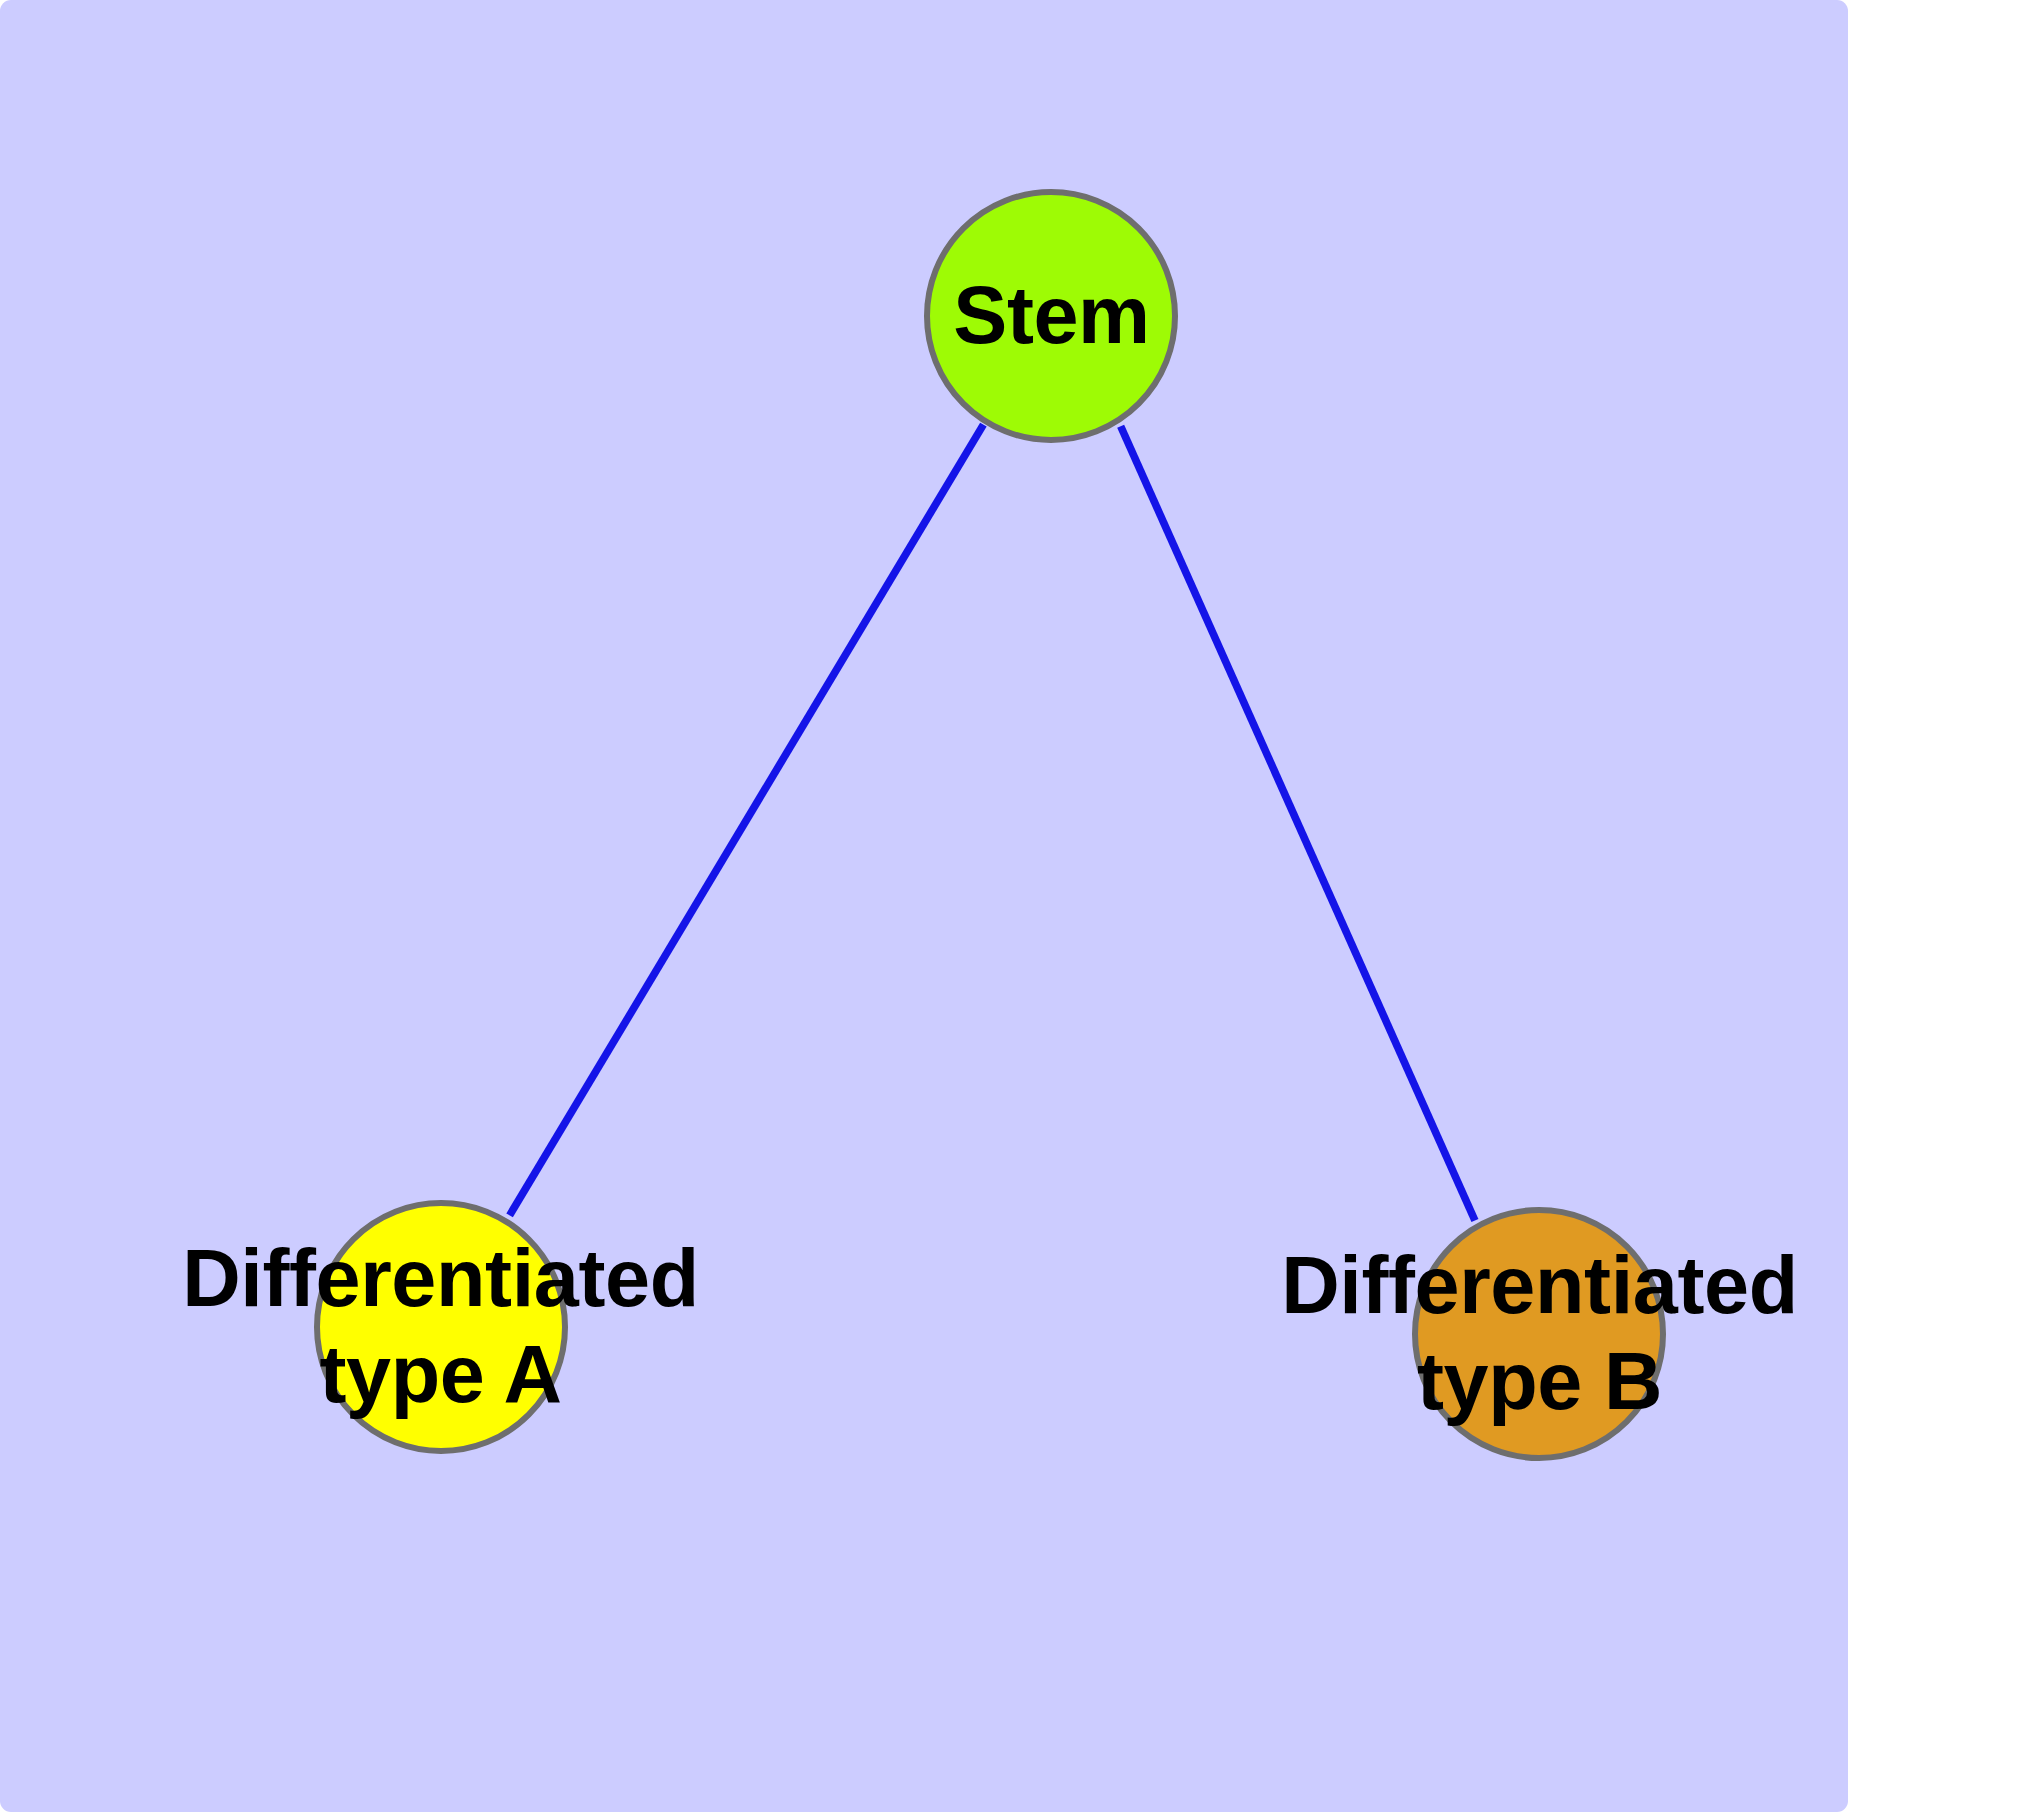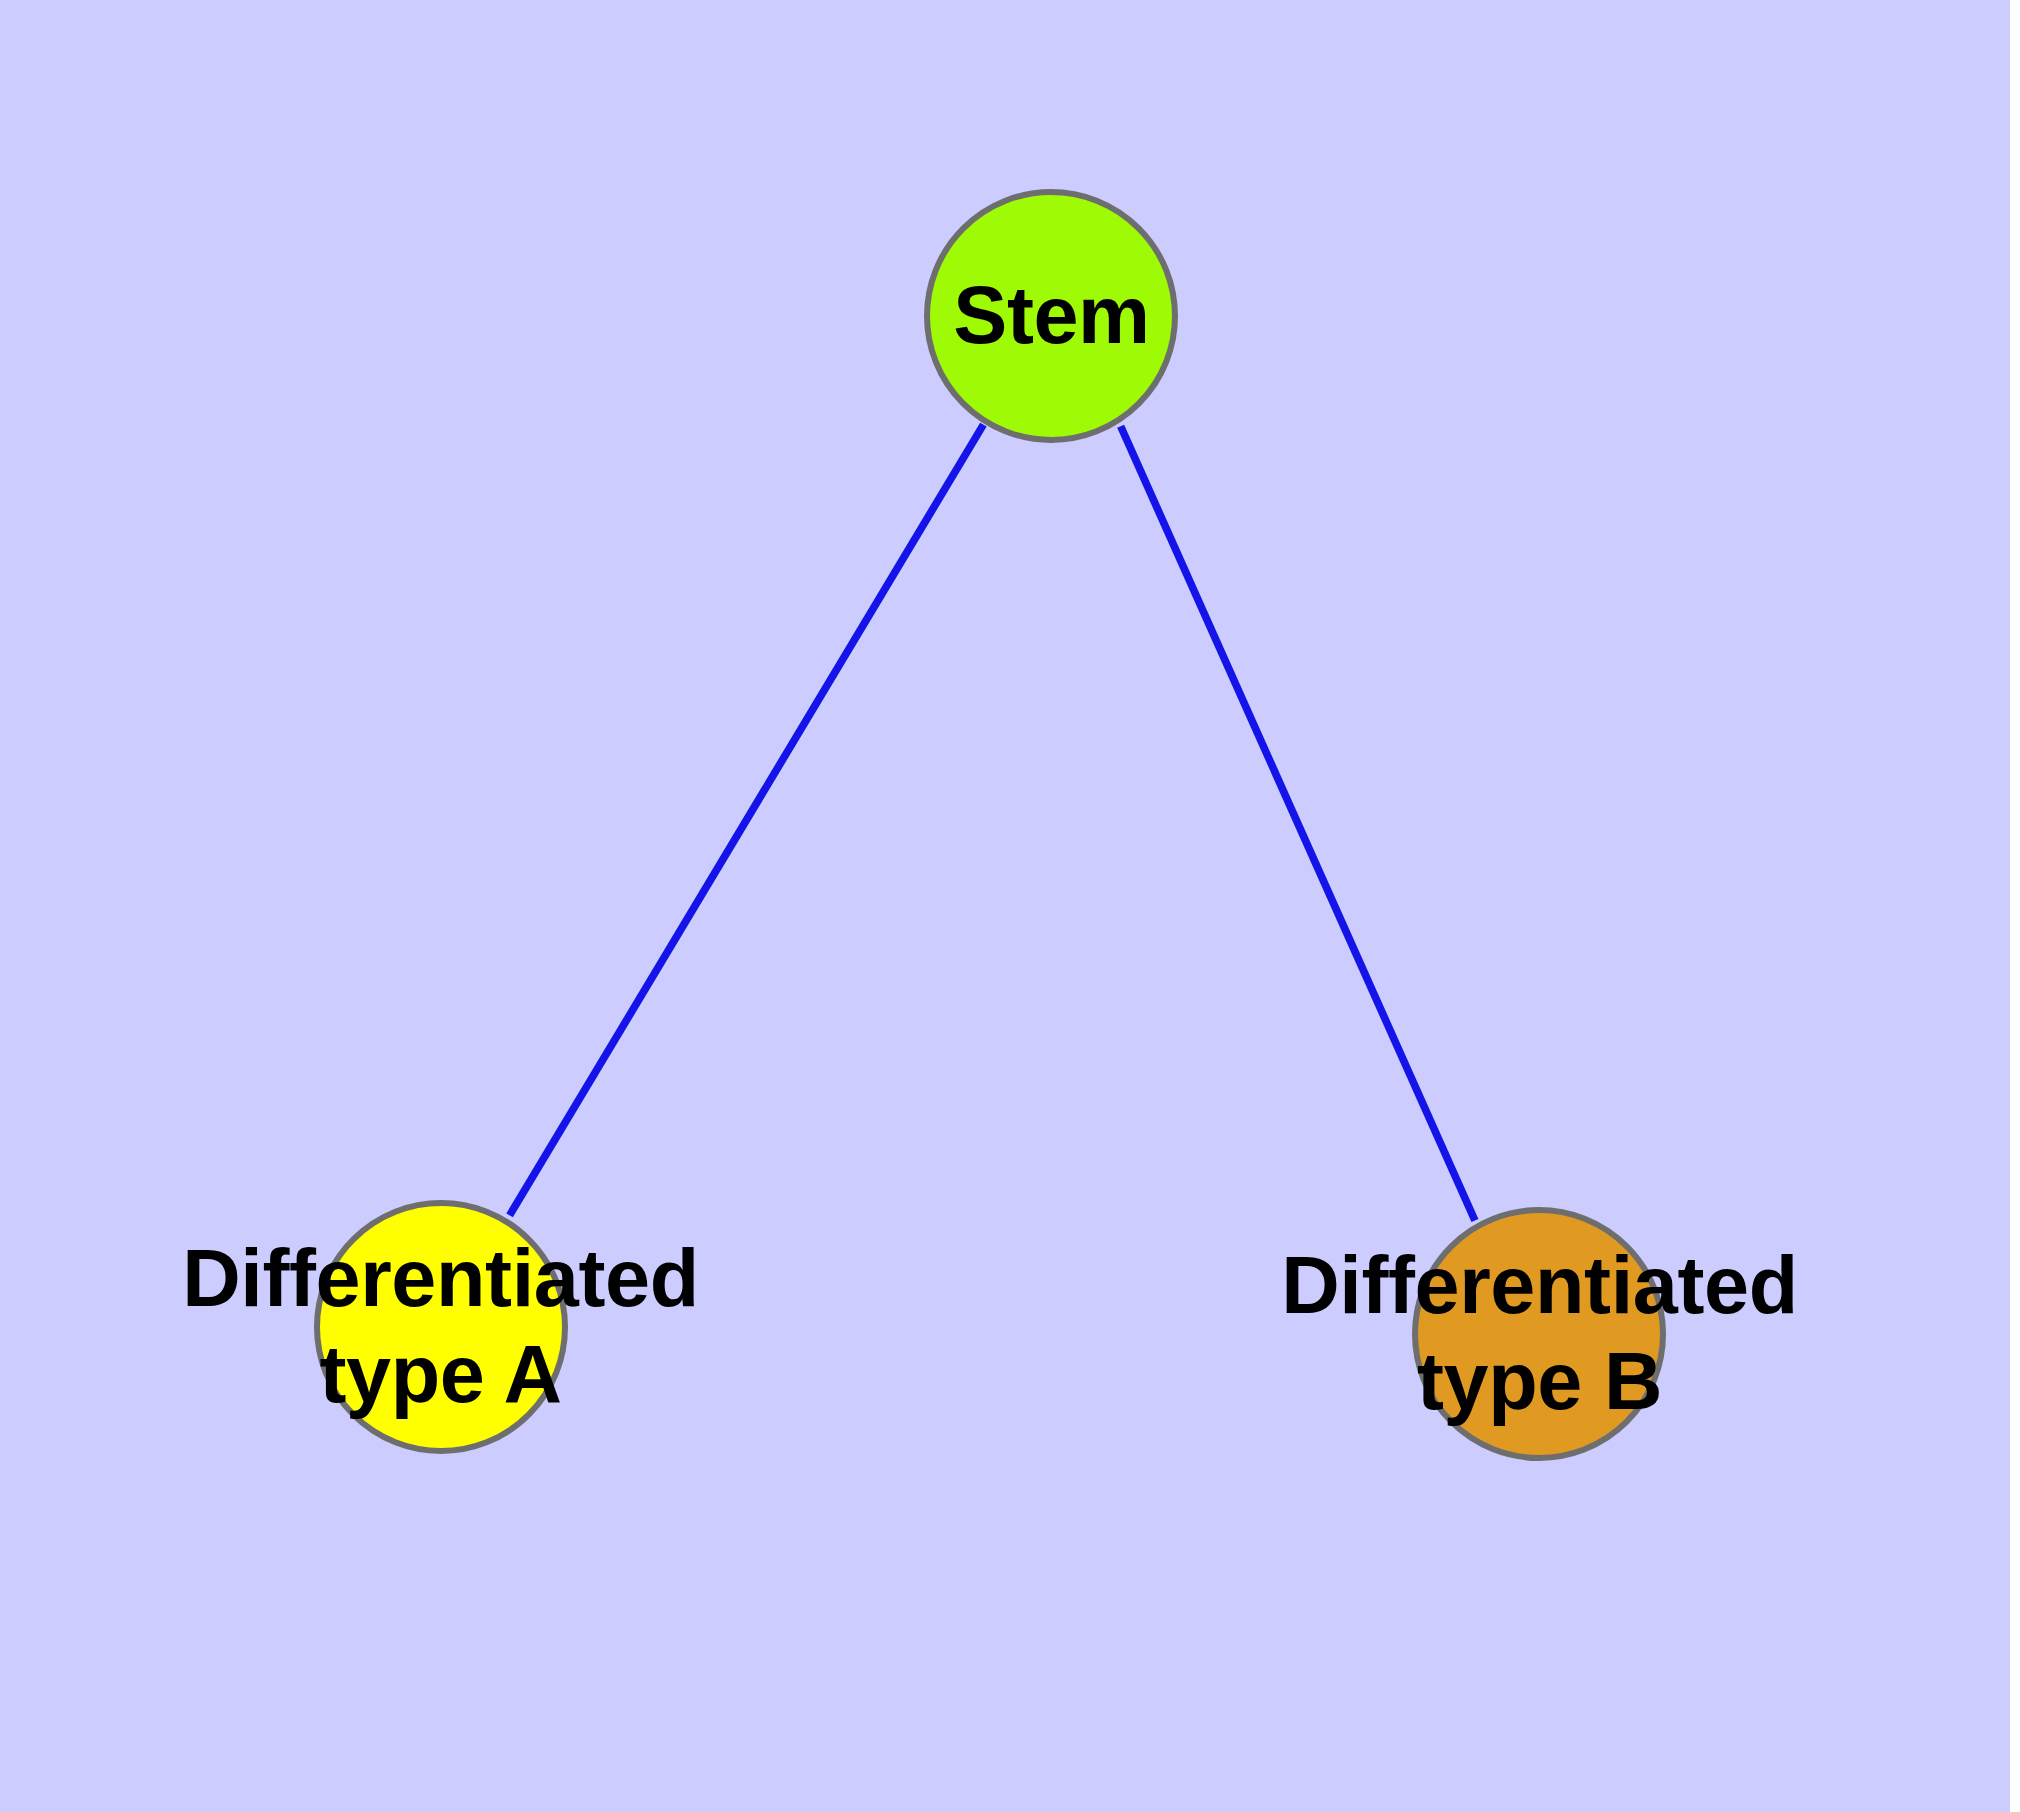--- a/index.html
+++ b/index.html
@@ -40,21 +40,21 @@
     white-space: pre;
     line-height: 1.18;
     letter-spacing: -0.4px;
     -webkit-font-smoothing: antialiased;
     pointer-events: none;
   }
 </style>
 </head>
 <body>
 
-<div id="canvas" style="width: 2010px; height: 1812px;">
+<div id="canvas" style="width: 1848px; height: 1812px; border-radius: 11px;">
 
   <div id="graph-bg" style="width: 2021px; height: 1812px; background: rgb(204, 204, 255);"></div>
 
   <svg id="edge-layer" viewBox="0 0 2384 2138" xmlns="http://www.w3.org/2000/svg">
     <line id="edge0" x1="1160" y1="501" x2="601" y2="1434" stroke="#1414e8" stroke-width="9" stroke-linecap="butt"></line>
     <line id="edge1" x1="1322" y1="503" x2="1740" y2="1440" stroke="#1414e8" stroke-width="9" stroke-linecap="butt"></line>
   </svg>
 
   <div id="node-layer">
     <div class="node-circle" id="node0" style="left: 924px; top: 189px; width: 254px; height: 254px; background: rgb(158, 251, 5); border: 6.8px solid rgb(110, 110, 110);"></div>

